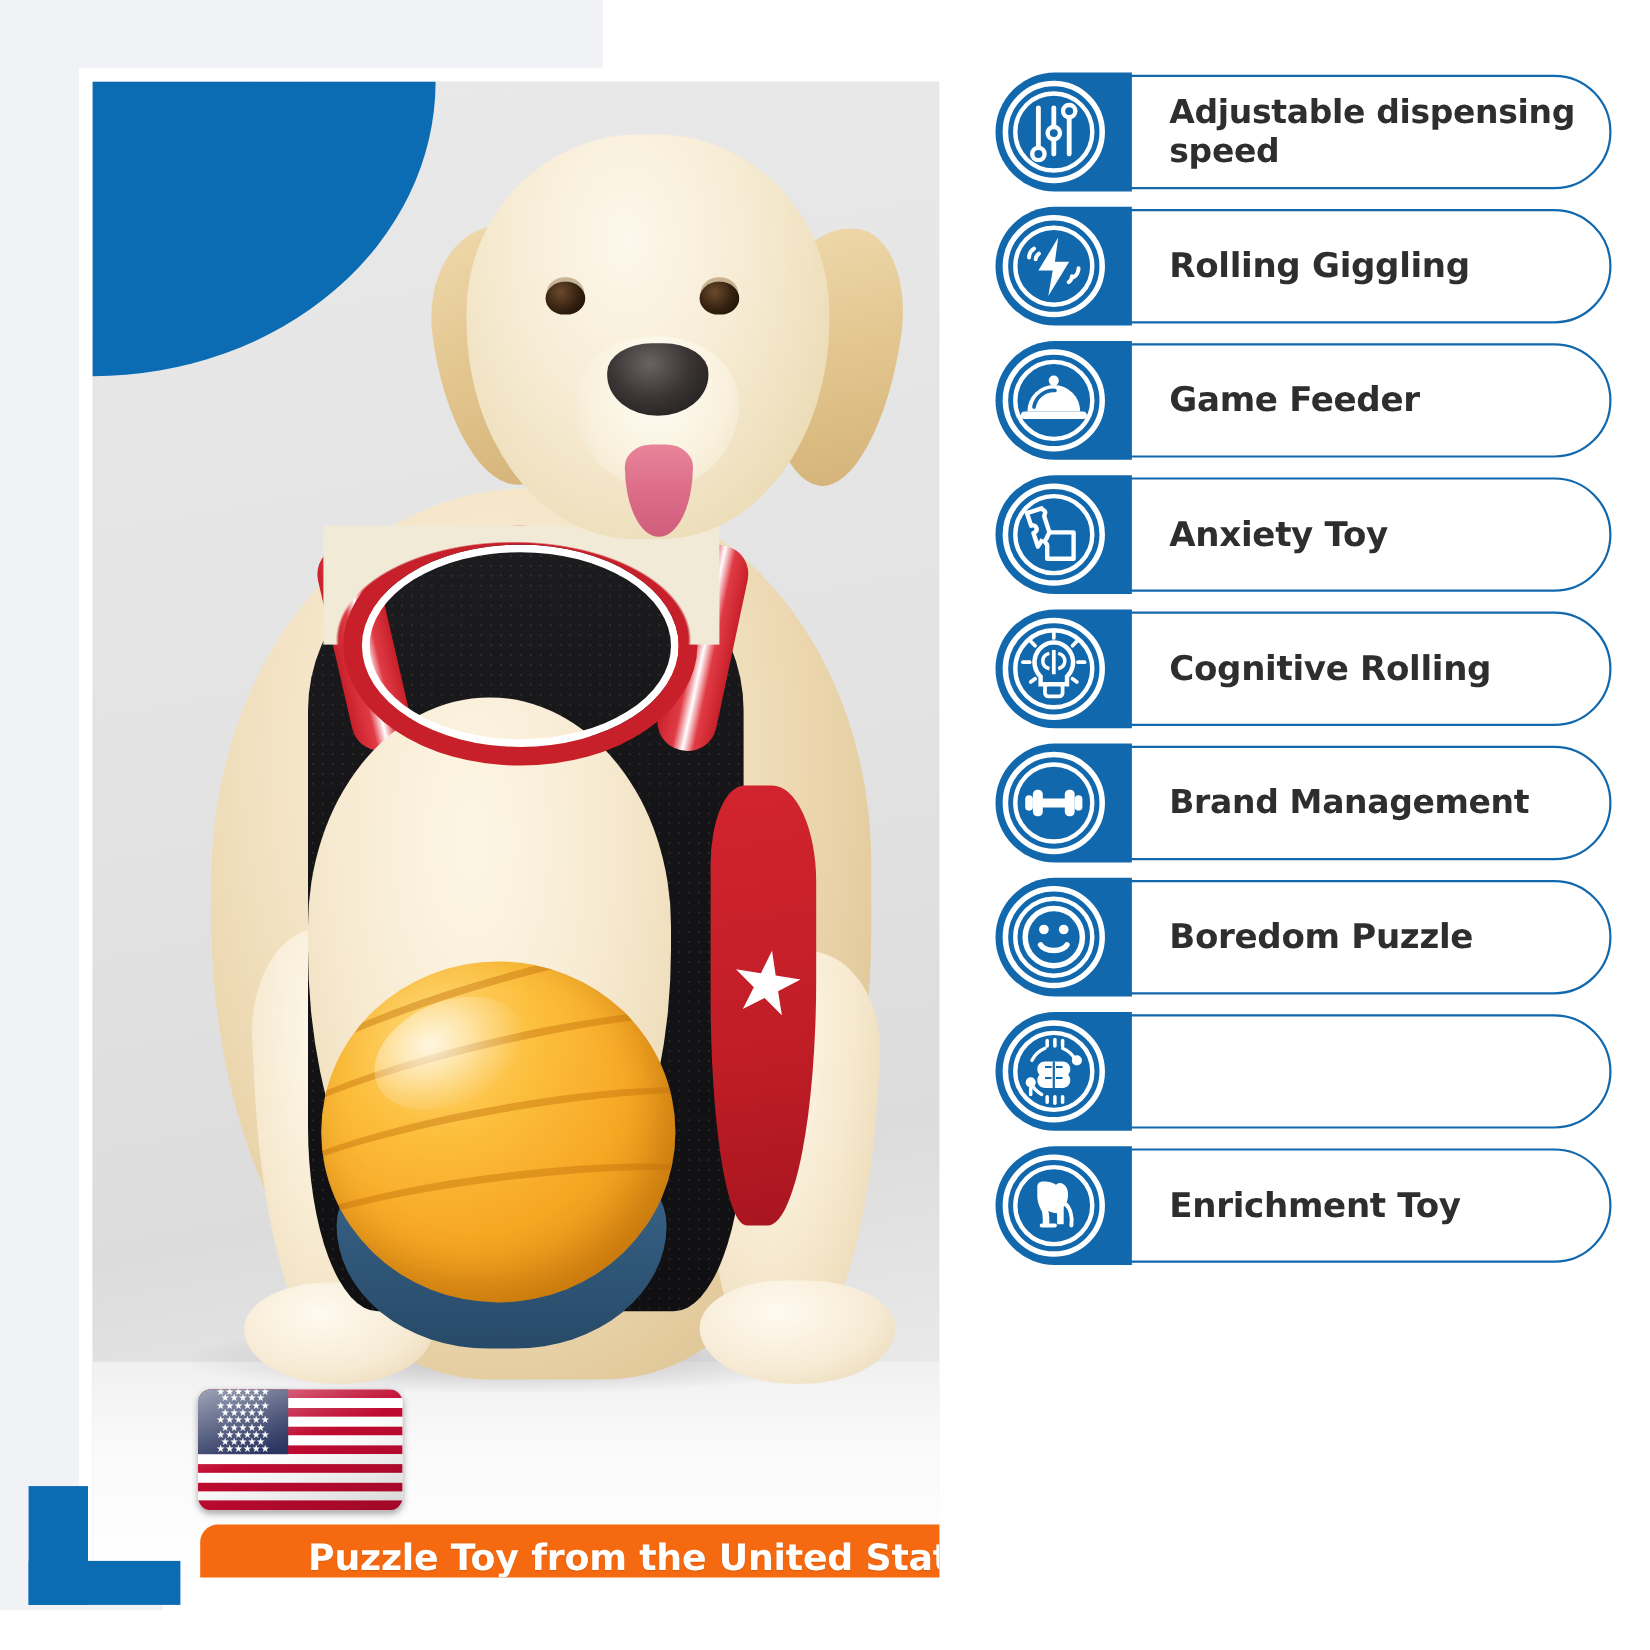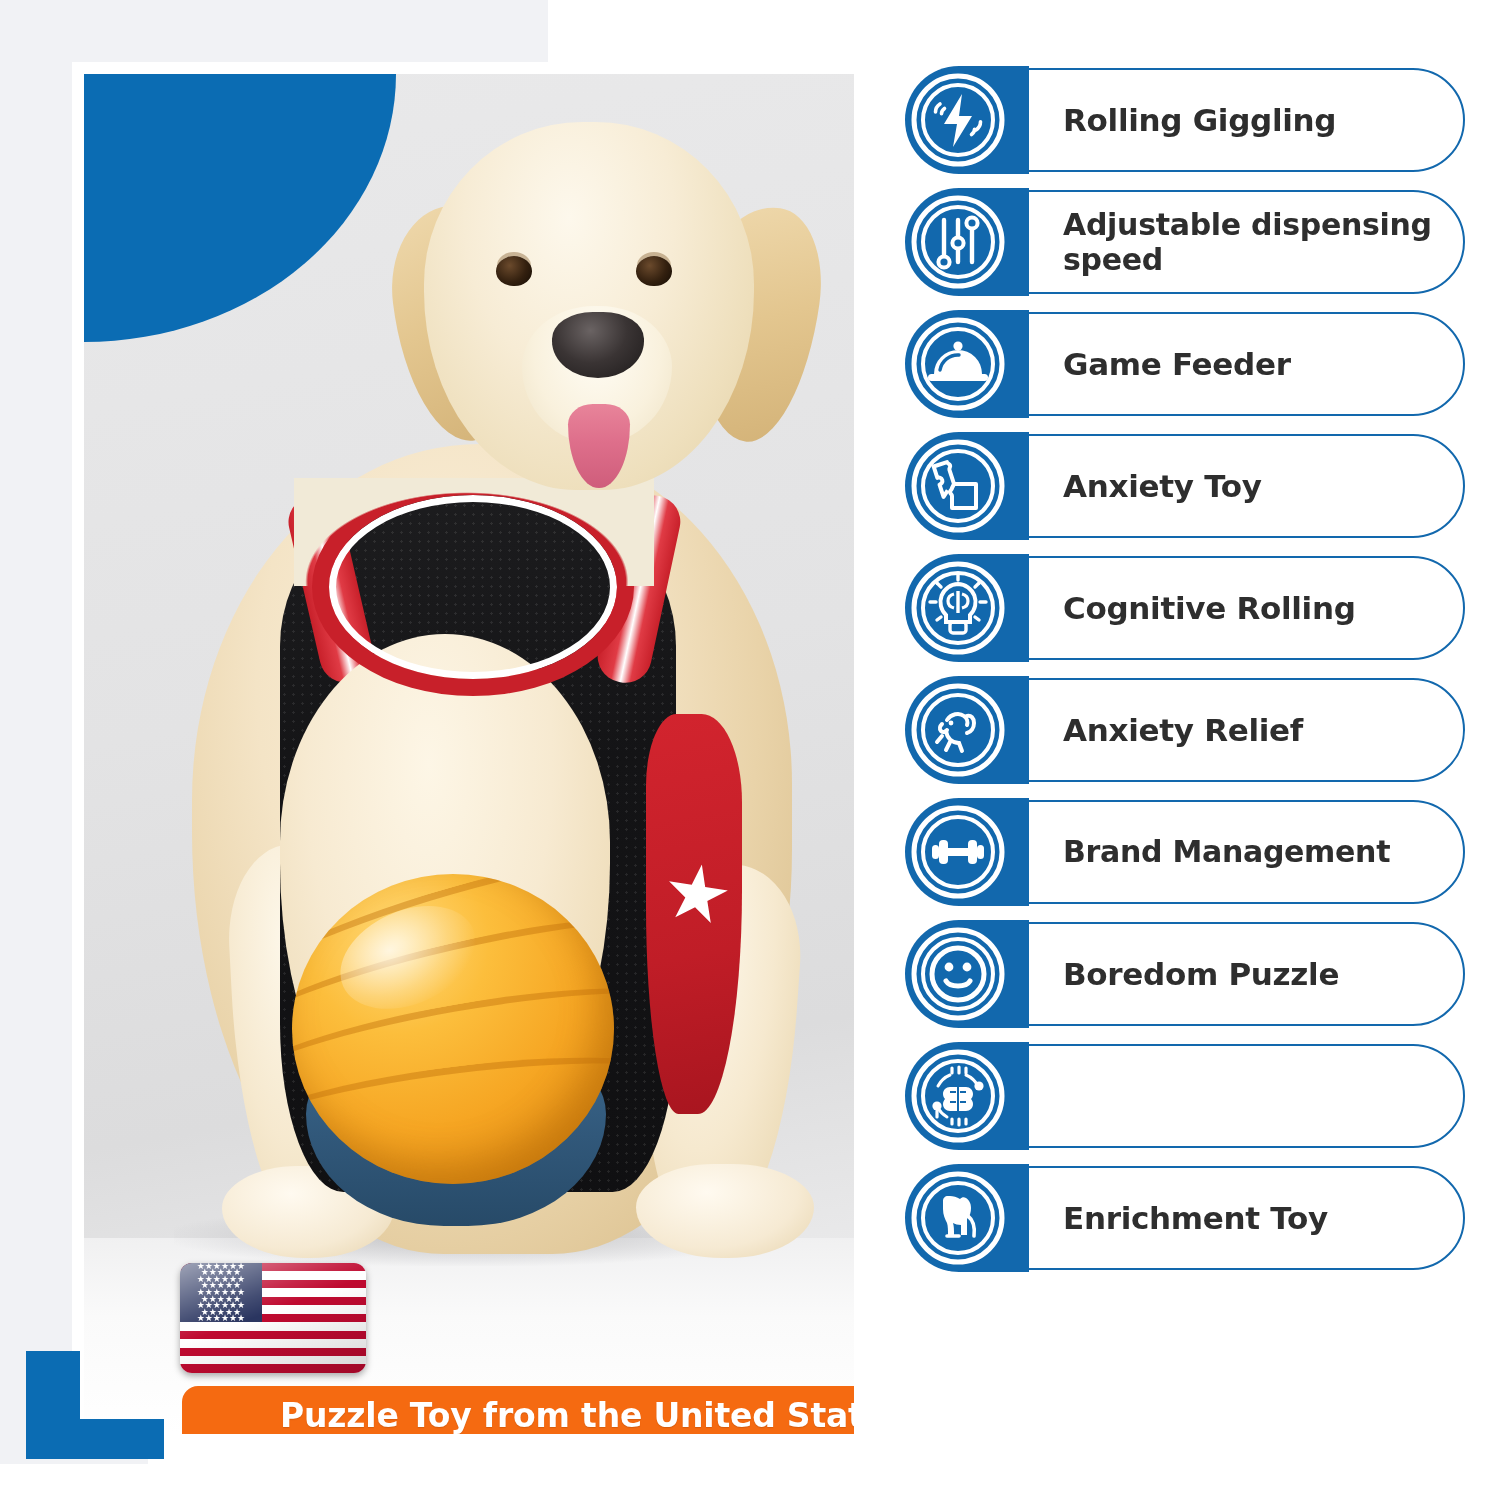--- a/index.html
+++ b/index.html
@@ -478,59 +478,59 @@
     </div>
   </div>
 
   <div class="blue-L">
     <div class="v"></div>
     <div class="h"></div>
   </div>
 
   <div class="features">
 
-    <div class="feature-row">
-      <div class="pill"></div>
-      <div class="badge">
-        <span>
-        <svg viewBox="0 0 104 104" width="104" height="104" fill="none">
-          <circle cx="52" cy="52" r="44" stroke="#fff" stroke-width="5"></circle>
-          <circle cx="52" cy="52" r="35" stroke="#fff" stroke-width="4"></circle>
-          <path d="M56 26 38 56h13l-4 23 19-31H53z" fill="#fff"></path>
-          <g stroke="#fff" stroke-width="3.6" stroke-linecap="round" fill="none">
-            <path d="M34 36c-3 2-4.5 5-4.5 8"></path>
-            <path d="M38.5 40.5c-2 1.4-3 3.2-3 5.2"></path>
-            <path d="M70 62c3-2 4.5-5 4.5-8.2"></path>
-            <path d="M65.5 66.5c2-1.4 3-3.3 3-5.3"></path>
-          </g>
-        </svg>
-        </span>
-      </div>
-      <div class="feature-label">Rolling Giggling</div>
-    </div>
-
     <div class="feature-row two-line">
       <div class="pill"></div>
       <div class="badge">
         <span>
         <svg viewBox="0 0 104 104" width="104" height="104" fill="none">
           <circle cx="52" cy="52" r="44" stroke="#fff" stroke-width="5"></circle>
           <circle cx="52" cy="52" r="35" stroke="#fff" stroke-width="4"></circle>
           <g stroke="#fff" stroke-width="4.4" stroke-linecap="round">
             <path d="M38 30v38"></path>
                 <path d="M52 30v42"></path>
                 <path d="M66 34v38"></path>
           </g>
           <circle cx="38" cy="72" r="5.6" fill="#1268AD" stroke="#fff" stroke-width="4"></circle>
           <circle cx="52" cy="53" r="5.6" fill="#1268AD" stroke="#fff" stroke-width="4"></circle>
           <circle cx="66" cy="33" r="5.6" fill="#1268AD" stroke="#fff" stroke-width="4"></circle>
         </svg>
         </span>
       </div>
       <div class="feature-label">Adjustable dispensing speed</div>
+    </div>
+
+    <div class="feature-row">
+      <div class="pill"></div>
+      <div class="badge">
+        <span>
+        <svg viewBox="0 0 104 104" width="104" height="104" fill="none">
+          <circle cx="52" cy="52" r="44" stroke="#fff" stroke-width="5"></circle>
+          <circle cx="52" cy="52" r="35" stroke="#fff" stroke-width="4"></circle>
+          <path d="M56 26 38 56h13l-4 23 19-31H53z" fill="#fff"></path>
+          <g stroke="#fff" stroke-width="3.6" stroke-linecap="round" fill="none">
+            <path d="M34 36c-3 2-4.5 5-4.5 8"></path>
+            <path d="M38.5 40.5c-2 1.4-3 3.2-3 5.2"></path>
+            <path d="M70 62c3-2 4.5-5 4.5-8.2"></path>
+            <path d="M65.5 66.5c2-1.4 3-3.3 3-5.3"></path>
+          </g>
+        </svg>
+        </span>
+      </div>
+      <div class="feature-label">Rolling Giggling</div>
     </div>
 
     <div class="feature-row">
       <div class="pill"></div>
       <div class="badge">
         <span>
         <svg viewBox="0 0 104 104" width="104" height="104" fill="none">
           <circle cx="52" cy="52" r="44" stroke="#fff" stroke-width="5"></circle>
           <circle cx="52" cy="52" r="35" stroke="#fff" stroke-width="4"></circle>
           <path d="M28 62a24 24 0 0 1 48 0z" fill="#fff"></path>
@@ -580,42 +580,20 @@
                 <path d="M80 46h-6"></path>
             <path d="M31 64l4-3"></path>
                 <path d="M73 64l-4-3"></path>
           </g>
         </svg>
         </span>
       </div>
       <div class="feature-label">Cognitive Rolling</div>
     </div>
 
-    <div class="feature-row">
-      <div class="pill"></div>
-      <div class="badge">
-        <span>
-        <svg viewBox="0 0 104 104" width="104" height="104" fill="none">
-          <circle cx="52" cy="52" r="44" stroke="#fff" stroke-width="5"></circle>
-          <circle cx="52" cy="52" r="35" stroke="#fff" stroke-width="4"></circle>
-          <g stroke="#fff" stroke-width="4" stroke-linecap="round" stroke-linejoin="round" fill="none">
-            <path d="M36 46c-2 2-3 5-1 7s5 1 6-1"></path>
-            <path d="M41 42c4-6 12-8 17-4 3 2 4 6 3 9"></path>
-            <path d="M61 38c4-1 7 2 7 7s-3 9-7 10"></path>
-            <path d="M40 53c1 7 6 12 13 12"></path>
-            <path d="M44 64l-4 8"></path>
-                <path d="M53 65l3 8"></path>
-            <path d="M36 58l-5 6"></path>
-            <circle cx="45" cy="45" r="2.4" fill="#fff" stroke="none"></circle>
-          </g>
-        </svg>
-        </span>
-      </div>
-      <div class="feature-label">Anxiety Relief</div>
-    </div>
 
     <div class="feature-row two-line">
       <div class="pill"></div>
       <div class="badge">
         <span>
         <svg viewBox="0 0 104 104" width="104" height="104" fill="none">
           <circle cx="52" cy="52" r="44" stroke="#fff" stroke-width="5"></circle>
           <circle cx="52" cy="52" r="35" stroke="#fff" stroke-width="4"></circle>
           <rect x="40" y="48" width="24" height="8" rx="2" fill="#fff"></rect>
           <rect x="33" y="40" width="9" height="24" rx="4" fill="#fff"></rect>

